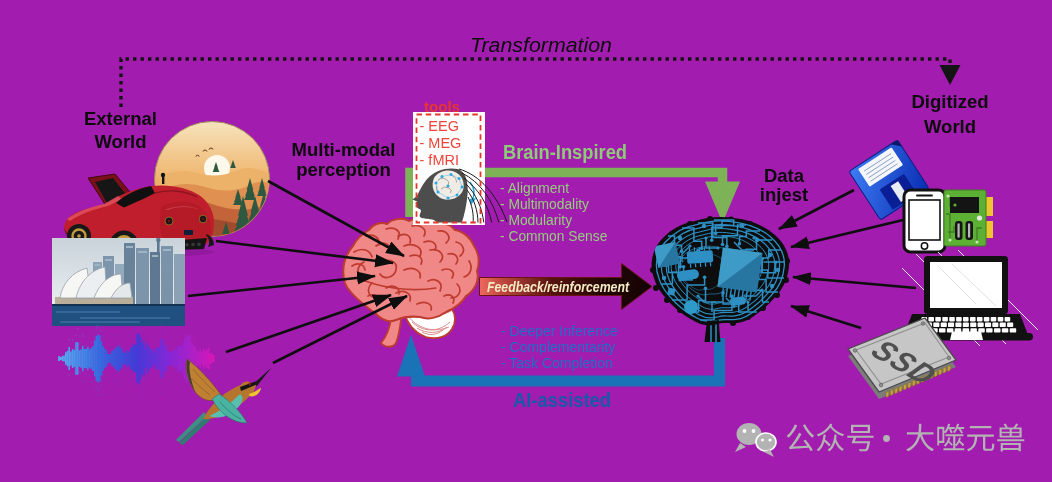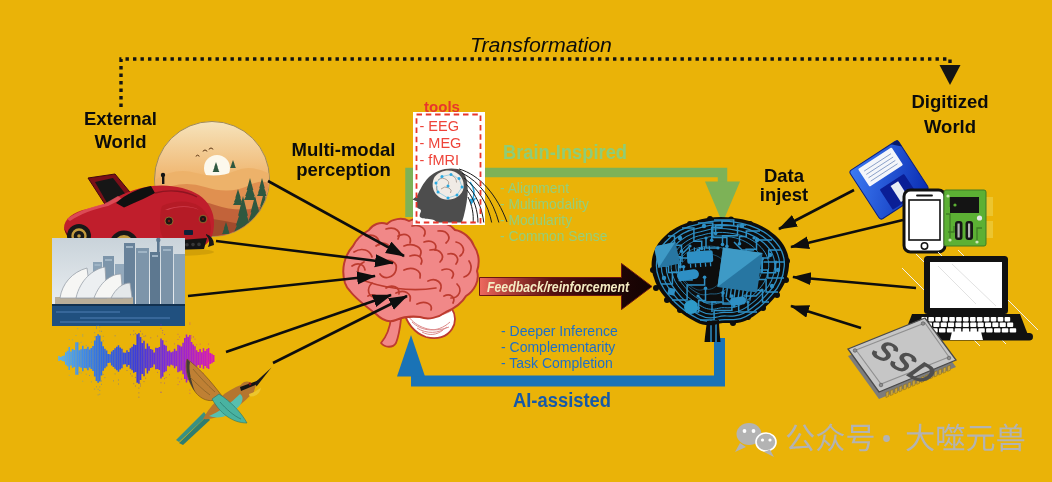--- a/index.html
+++ b/index.html
@@ -1,16 +1,16 @@
 <!DOCTYPE html>
 <html><head>
 <meta charset="utf-8">
 <style>
   html,body{margin:0;padding:0;background:#ffffff;}
-  .canvas{position:relative;width:1052px;height:482px;background:#eab308;overflow:hidden;
+  .canvas{position:relative;width:1052px;height:482px;background:#a21caf;overflow:hidden;
           font-family:"Liberation Sans","DejaVu Sans",sans-serif;}
   svg{display:block;}
   text{font-family:"Liberation Sans","DejaVu Sans",sans-serif;}
   .lbl{font-weight:bold;fill:#0c0c0c;}
 </style>
 </head>
 <body>
 
 <div class="canvas">
 <svg viewBox="0 0 1052 482" width="1052" height="482" xmlns="http://www.w3.org/2000/svg">

